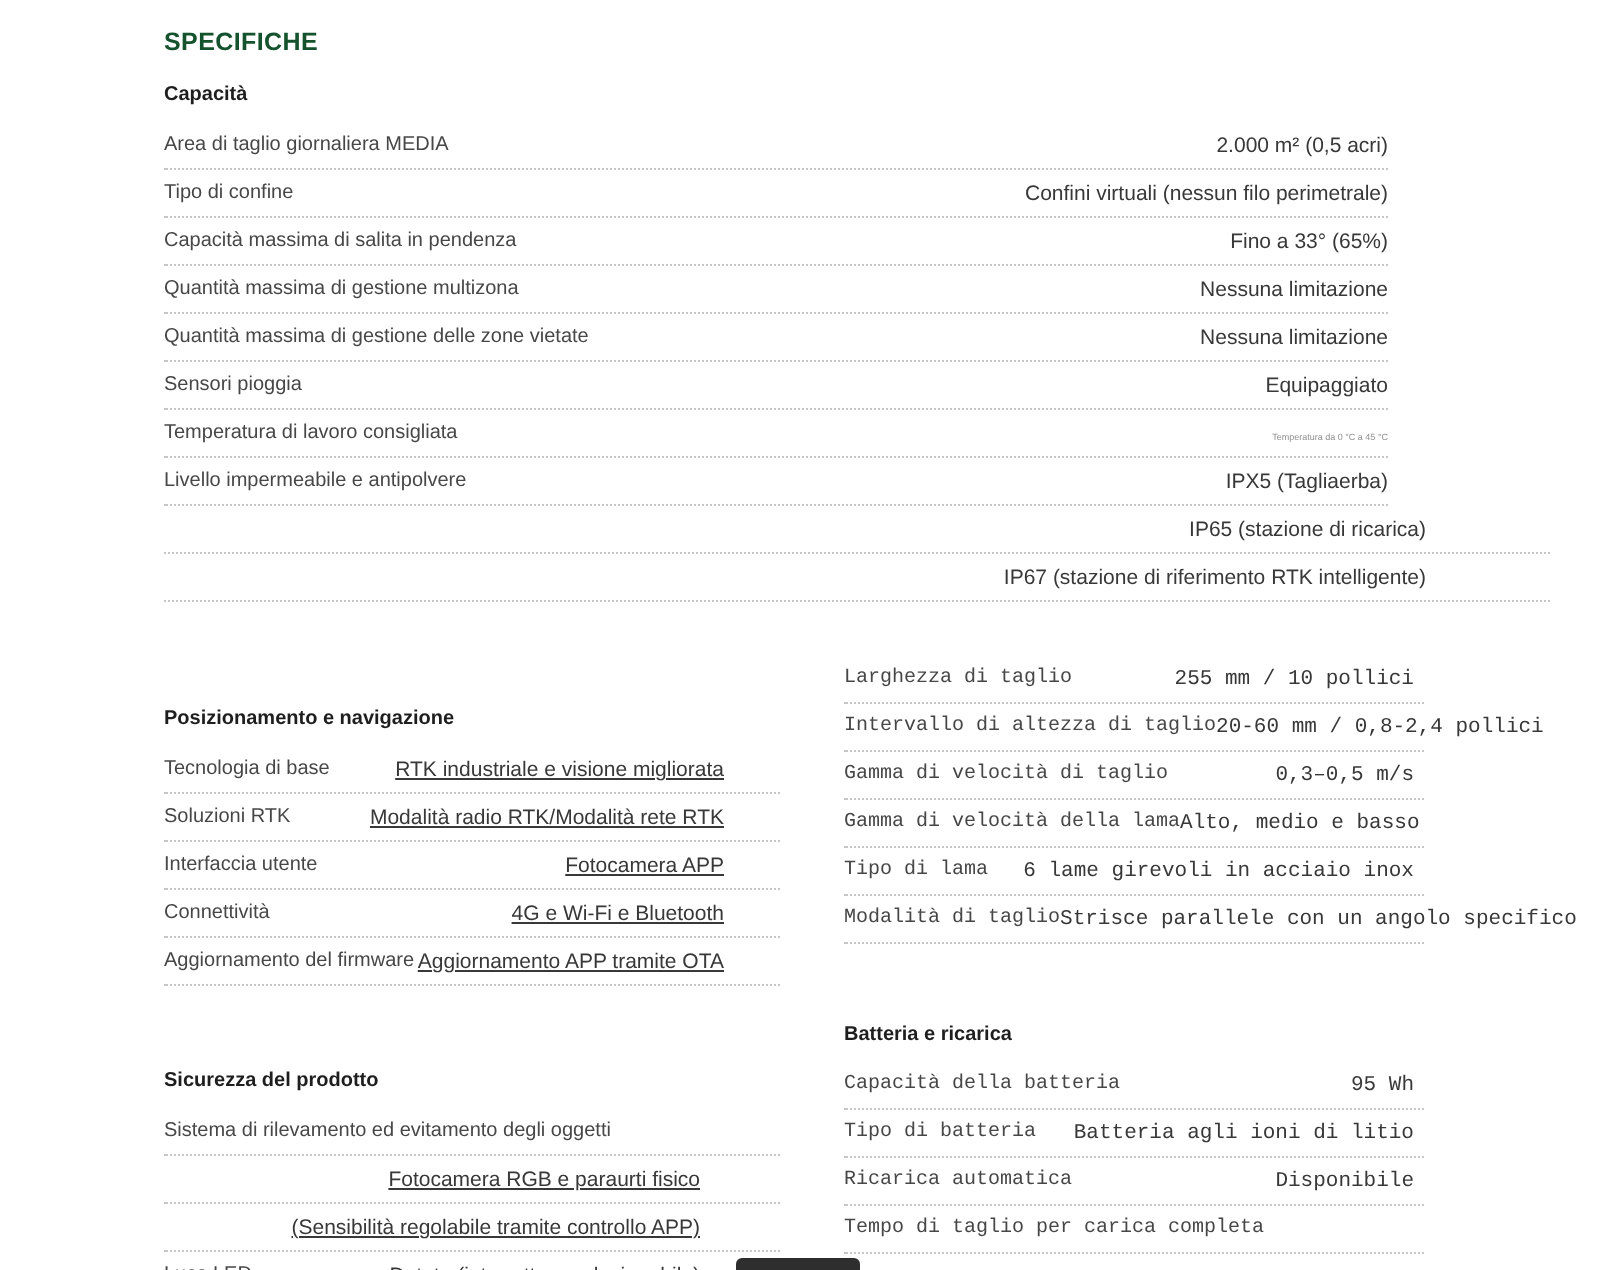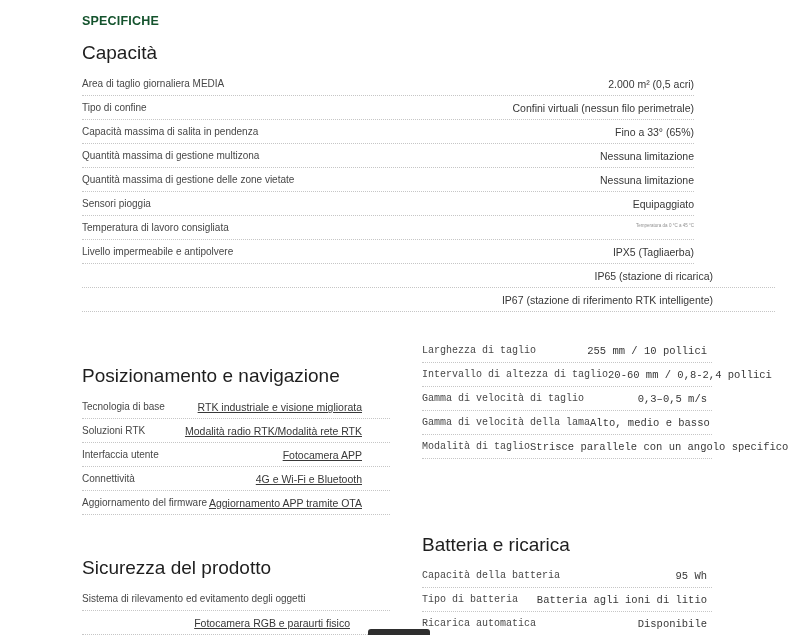--- a/index.html
+++ b/index.html
@@ -1,23 +1,23 @@
 <!DOCTYPE html>
 <html><head>
 <meta charset="utf-8">
 <style>
   * { box-sizing: border-box; margin: 0; padding: 0; }
   html,body { width: 800px; height: 635px; background: #ffffff;
     font-family: "Liberation Sans", sans-serif; }
   .page { position: relative; width: 800px; height: 635px; overflow: hidden;
     padding: 14px 0 0 82px; background: #fff; }
   .page-title { font-size: 12.5px; font-weight: 700; color: #14532d; letter-spacing: .2px; margin-bottom: 14px; }
-  .section-h { font-size: 19px; font-weight: 400; color: #1e1e1e; margin-bottom: 11px; }
+  .section-h { font-size: 10px; font-weight: 700; color: #1e1e1e; margin-bottom: 11px; }
   .sec-full { margin-top: 2px; }
-  .row { display: flex; justify-content: space-between; align-items: flex-start;
+  .row { display: flex; justify-content: space-between; align-items: flex-end;
     width: 612px; padding: 3px 0 5px; border-bottom: 1px dotted #c6c6c6; margin-bottom: 3px; }
   .row.wide { width: 693px; }
   .row.wide .val { padding-right: 62px; }
   .lbl { font-size: 10px; color: #474747; line-height: 12px; white-space: nowrap; }
   .val { font-size: 10.5px; color: #383838; line-height: 12px; white-space: nowrap; text-align: right; }
   .tval-light { font-size: 4.5px; color: #909090; line-height: 8px; font-weight: 400; }
   .cols { display: flex; margin-top: 30px; }
   .cols.second { margin-top: 16px; }
   .col-left { width: 308px; margin-right: 32px; margin-top: 23px; }
   .col-right { width: 290px; }
@@ -115,20 +115,24 @@
       </div>
       <div class="row">
         <span class="lbl">Gamma di velocità di taglio</span>
         <span class="val">0,3–0,5 m/s</span>
       </div>
       <div class="row">
         <span class="lbl">Gamma di velocità della lama</span>
         <span class="val">Alto, medio e basso</span>
       </div>
       <div class="row">
+        <span class="lbl">Tipo di lama</span>
+        <span class="val">6 lame girevoli in acciaio inox</span>
+      </div>
+      <div class="row">
         <span class="lbl">Modalità di taglio</span>
         <span class="val">Strisce parallele con un angolo specifico</span>
       </div>
     </div>
   </div>
 
   <div class="cols second">
     <div class="col-left safety">
       <div class="section-h">Sicurezza del prodotto</div>
       <div class="row">

